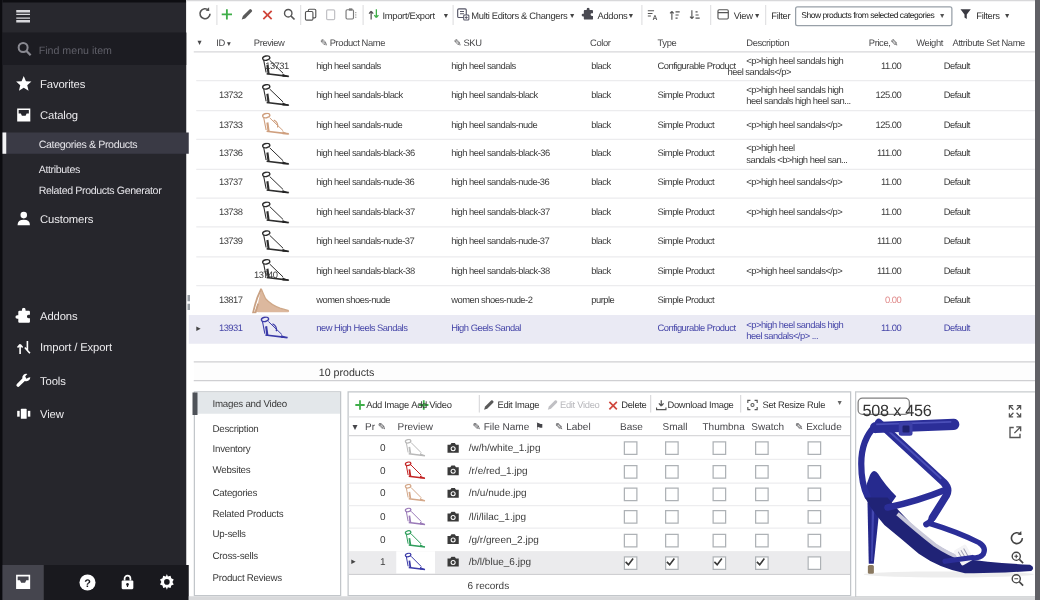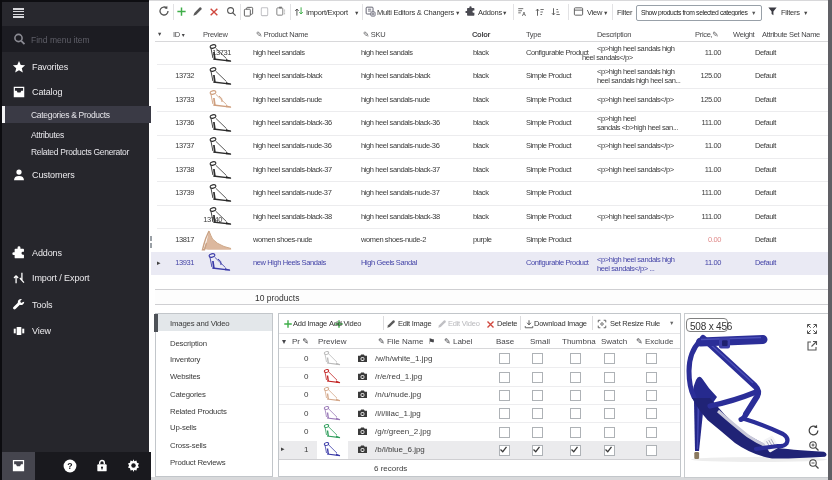--- a/index.html
+++ b/index.html
@@ -205,21 +205,21 @@
   <div class="t tb2" style="left:781px;top:8px;">Filters</div>
   <div class="t" style="left:803px;top:9.5px;font-size:5.5px;color:#444;">▼</div>
 </div>
 
 <div id="grid">
 <div class="t hdr" style="left:158px;top:29.5px;font-size:6.5px;">▾</div>
 <div class="t hdr" style="left:173px;top:29.5px;">ID <span style="font-size:6px;">▾</span></div>
 <div class="t hdr" style="left:203px;top:29.5px;">Preview</div>
 <div class="t hdr" style="left:256px;top:29.5px;">✎ Product Name</div>
 <div class="t hdr" style="left:363px;top:29.5px;">✎ SKU</div>
-<div class="t hdr" style="left:472px;top:29.5px;font-weight:bold;">Color</div>
+<div class="t hdr" style="left:472px;top:29.5px;">Color</div>
 <div class="t hdr" style="left:526px;top:29.5px;">Type</div>
 <div class="t hdr" style="left:597px;top:29.5px;">Description</div>
 <div class="t hdr" style="left:695px;top:29.5px;">Price,✎</div>
 <div class="t hdr" style="left:733px;top:29.5px;">Weight</div>
 <div class="t hdr" style="left:762px;top:29.5px;">Attribute Set Name</div>
 <div class="a" style="left:155px;top:40.5px;width:673px;height:1px;background:#d8d8da;"></div>
 <div class="t cell" style="left:194px;top:47.7px;color:#3c3c3c;transform:translateX(-100%);margin-left:37px;">13731</div>
 <svg class="a" style="left:207.0px;top:43.5px;" width="26" height="20" viewBox="0 0 26 20">
         <g stroke="#2e2e2e" fill="none">
           <ellipse cx="6" cy="2.5" rx="2.9" ry="1.7" stroke-width="1.1" transform="rotate(-12 6 2.5)"></ellipse>
@@ -658,21 +658,21 @@
 
 <path d="M59 105.5 Q82 112.5 99 121 Q105.5 125 102.5 130.5 Q99.5 134 94 133 Q83 134.5 72 136" fill="none" stroke="#2b2e98" stroke-width="4.2" stroke-linejoin="round" stroke-linecap="round"></path>
 <path d="M62 101 Q60.5 105 57 106.5" fill="none" stroke="#2b2e98" stroke-width="5" stroke-linecap="round"></path>
 
 <path d="M16.5 29 L79 26.5" fill="none" stroke="#2b2e98" stroke-width="9" stroke-linecap="round"></path>
 <path d="M17 26.5 L77 24.5" stroke="#4b4fb8" stroke-width="1.4" fill="none"></path>
 <rect x="35" y="24.5" width="11" height="11" rx="2" fill="#3c3fa8"></rect>
 <rect x="38" y="27.3" width="5.6" height="5.6" rx="1" fill="#1e216e"></rect>
 </svg>
 <div class="a" style="left:686px;top:318px;width:42px;height:14px;border:1.5px solid #808080;border-radius:4px;background:#fff;box-sizing:border-box;"></div>
-<div class="t" style="left:690px;top:321px;font-size:10px;letter-spacing:-0.2px;color:#333;">508 x 456</div>
+<div class="t" style="left:690px;top:321px;font-size:13px;letter-spacing:-0.2px;color:#333;">508 x 456</div>
 <svg class="a" style="left:806px;top:323px;" width="12" height="12" viewBox="0 0 24 24">
       <path d="M9 3 H3 V9 M15 3 h6 v6 M21 15 v6 h-6 M3 15 v6 h6 M9.5 9.5 L3.5 3.5 M14.5 9.5 L20.5 3.5 M14.5 14.5 L20.5 20.5 M9.5 14.5 L3.5 20.5" stroke="#555" stroke-width="2" fill="none"></path>
     </svg>
 <svg class="a" style="left:806px;top:340px;" width="12" height="12" viewBox="0 0 24 24">
       <path d="M10 4 H4 V20 H20 V14" stroke="#555" stroke-width="2.2" fill="none"></path>
       <path d="M14 3 h7 v7 M21 3 L11 13" stroke="#555" stroke-width="2.2" fill="none"></path>
     </svg>
 <svg class="a" style="left:807px;top:424px;" width="13" height="13" viewBox="0 0 24 24">
       <path d="M20 12 a8 8 0 1 1 -2.3 -5.6" fill="none" stroke="#444" stroke-width="2.4"></path>
       <path d="M18.5 1.5 L18.8 7.5 L13 7 Z" fill="#444"></path>

